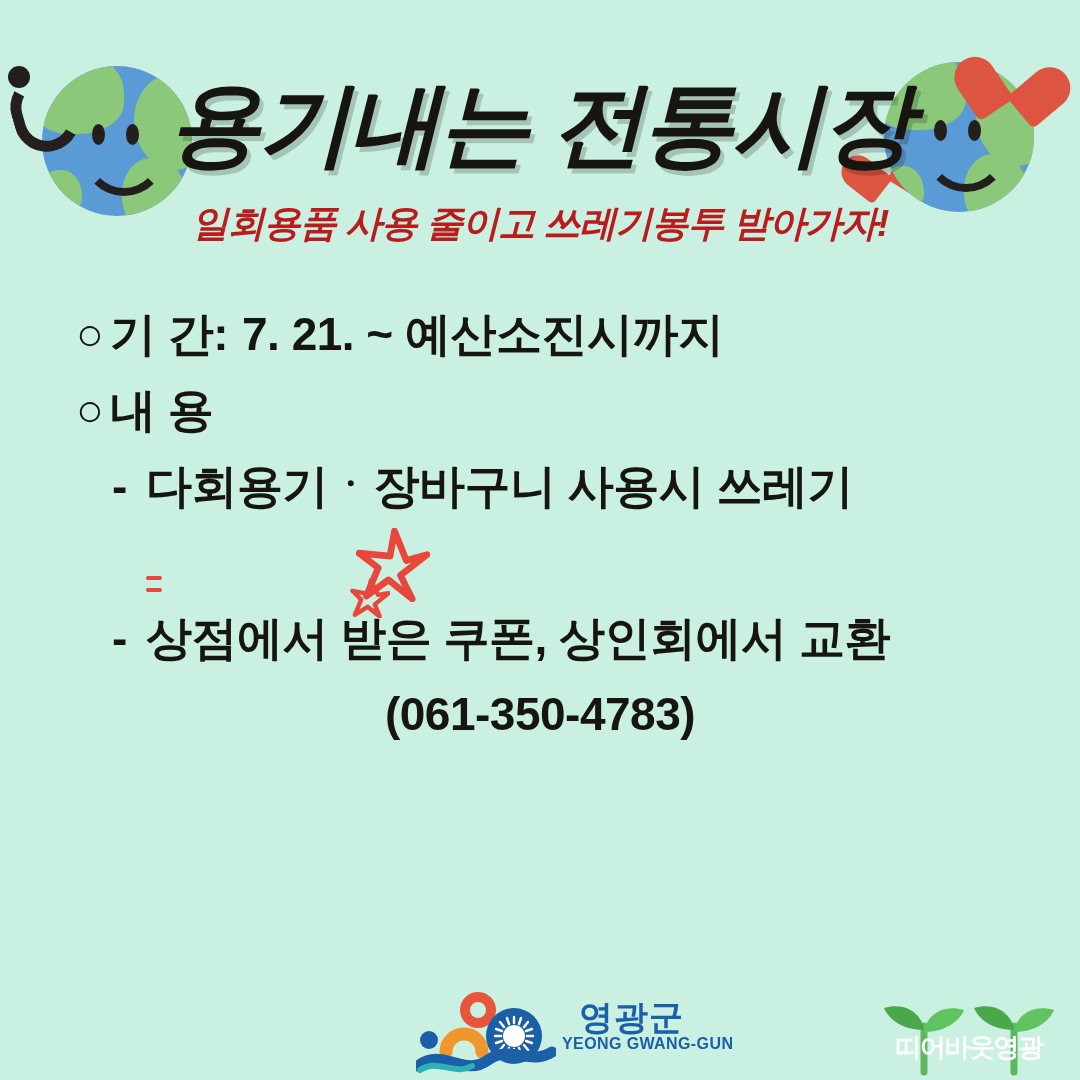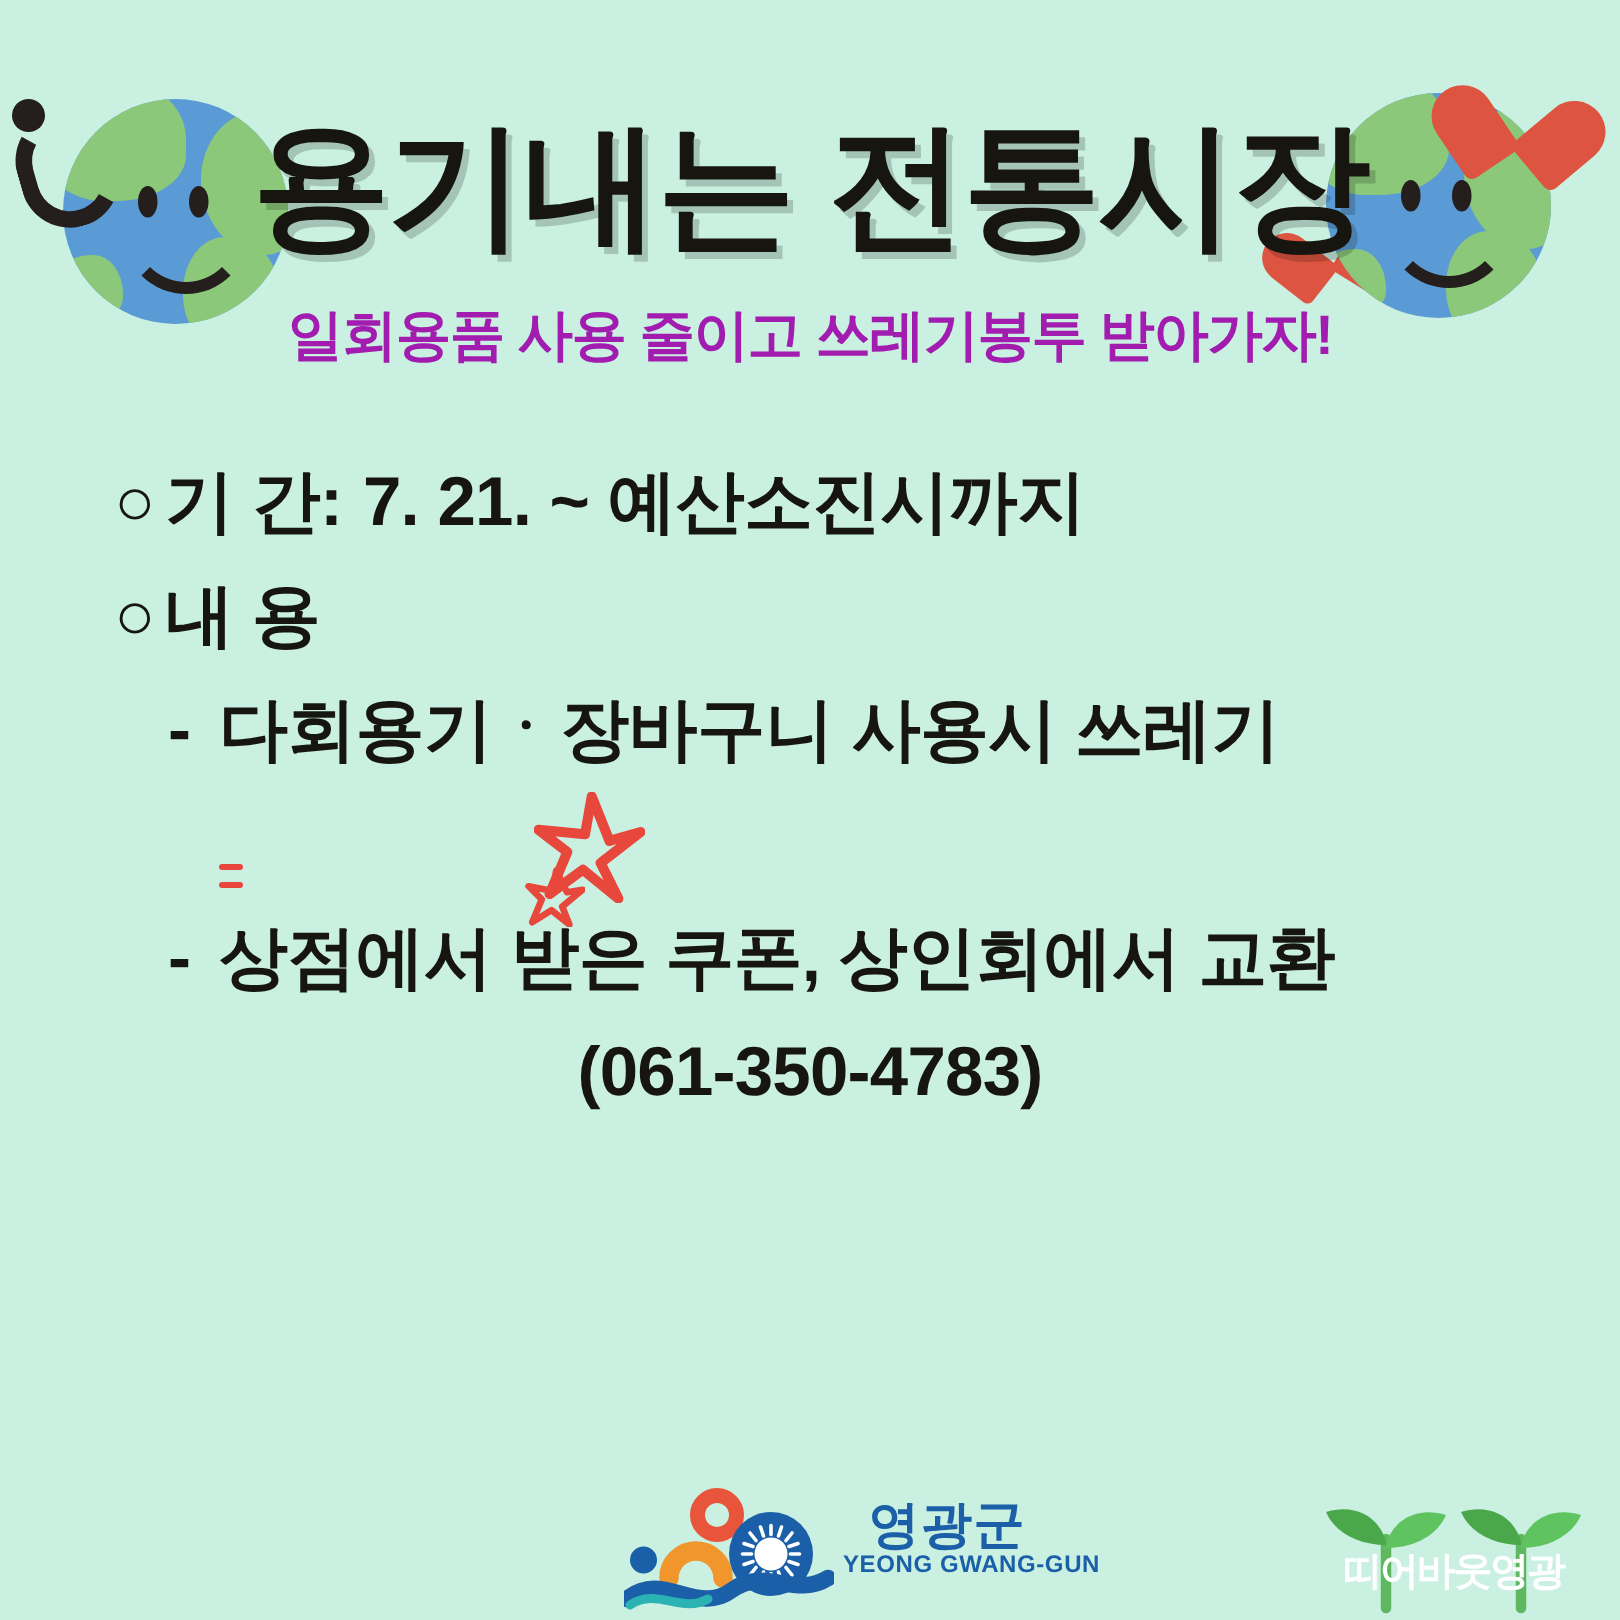--- a/index.html
+++ b/index.html
@@ -21,20 +21,21 @@
     overflow: hidden;
   }
 
   
   .header {
     position: absolute;
     left: 0;
     top: 0;
     width: 1064px;
     height: 275px;
+    font-style: italic;
   }
 
   .earth {
     position: absolute;
     width: 150px;
     height: 150px;
     border-radius: 50%;
     background: #5b9bd5;
     overflow: hidden;
   }
@@ -149,21 +150,21 @@
 
   .subtitle {
     position: absolute;
     left: 0;
     top: 205px;
     width: 1080px;
     text-align: center;
     font-size: 37px;
     line-height: 1;
     font-weight: 900;
-    color: #a21caf;
+    color: #b91c1c;
     letter-spacing: -1px;
     white-space: nowrap;
   }
 
   
   .body-block {
     position: absolute;
     left: 0;
     top: 296px;
     width: 1080px;

